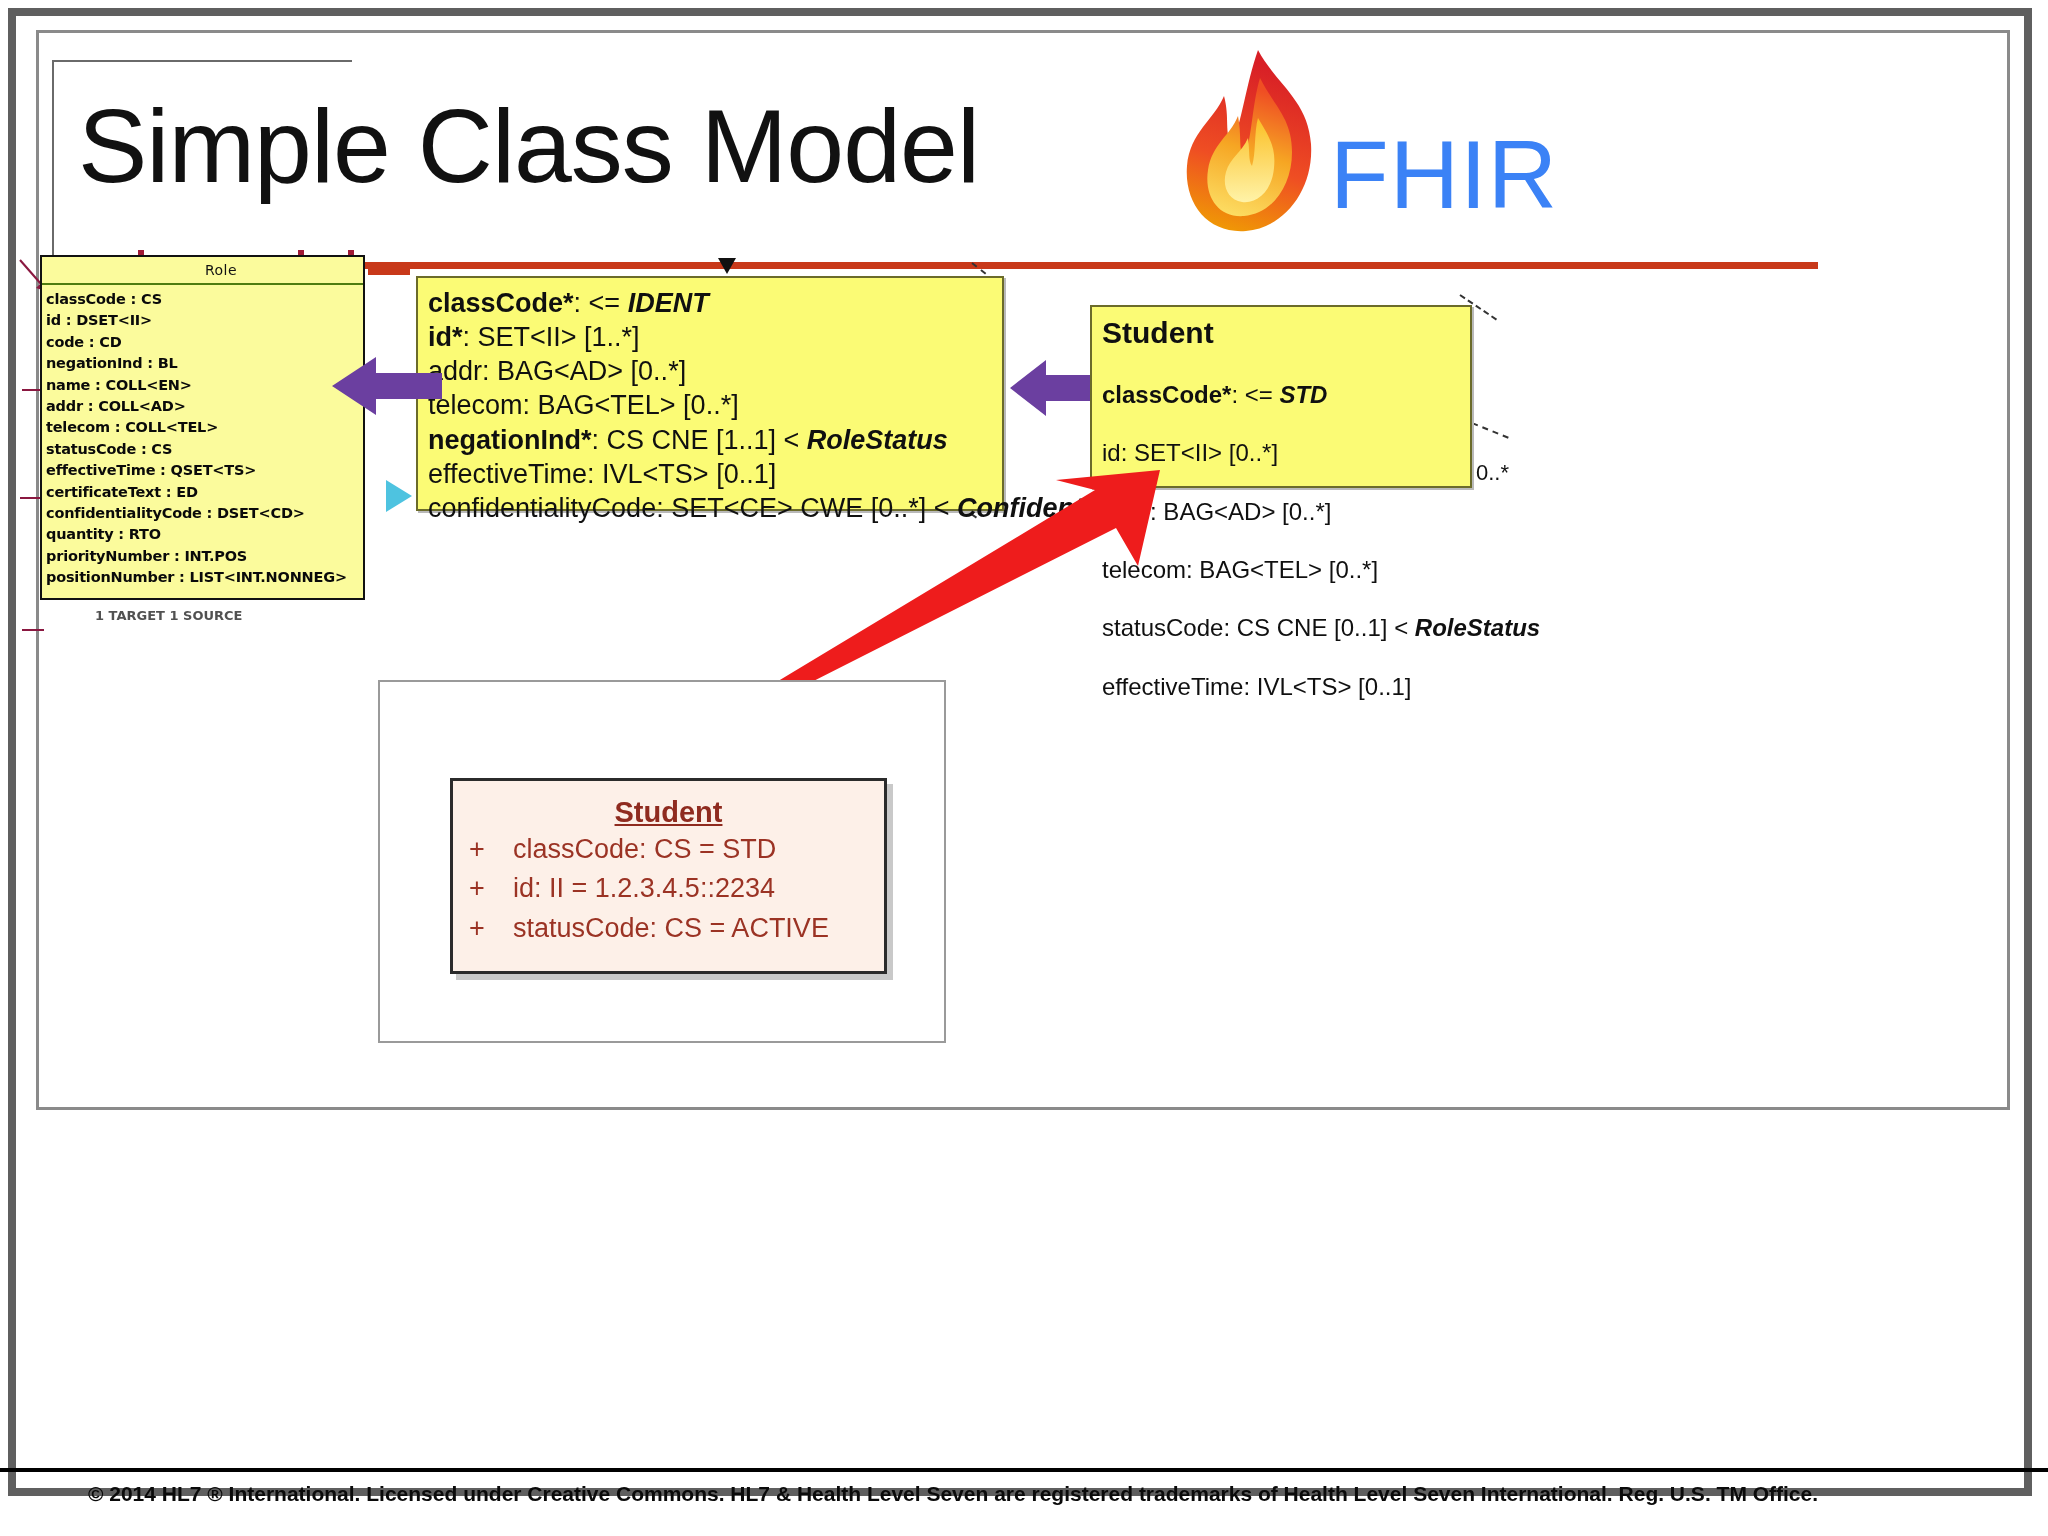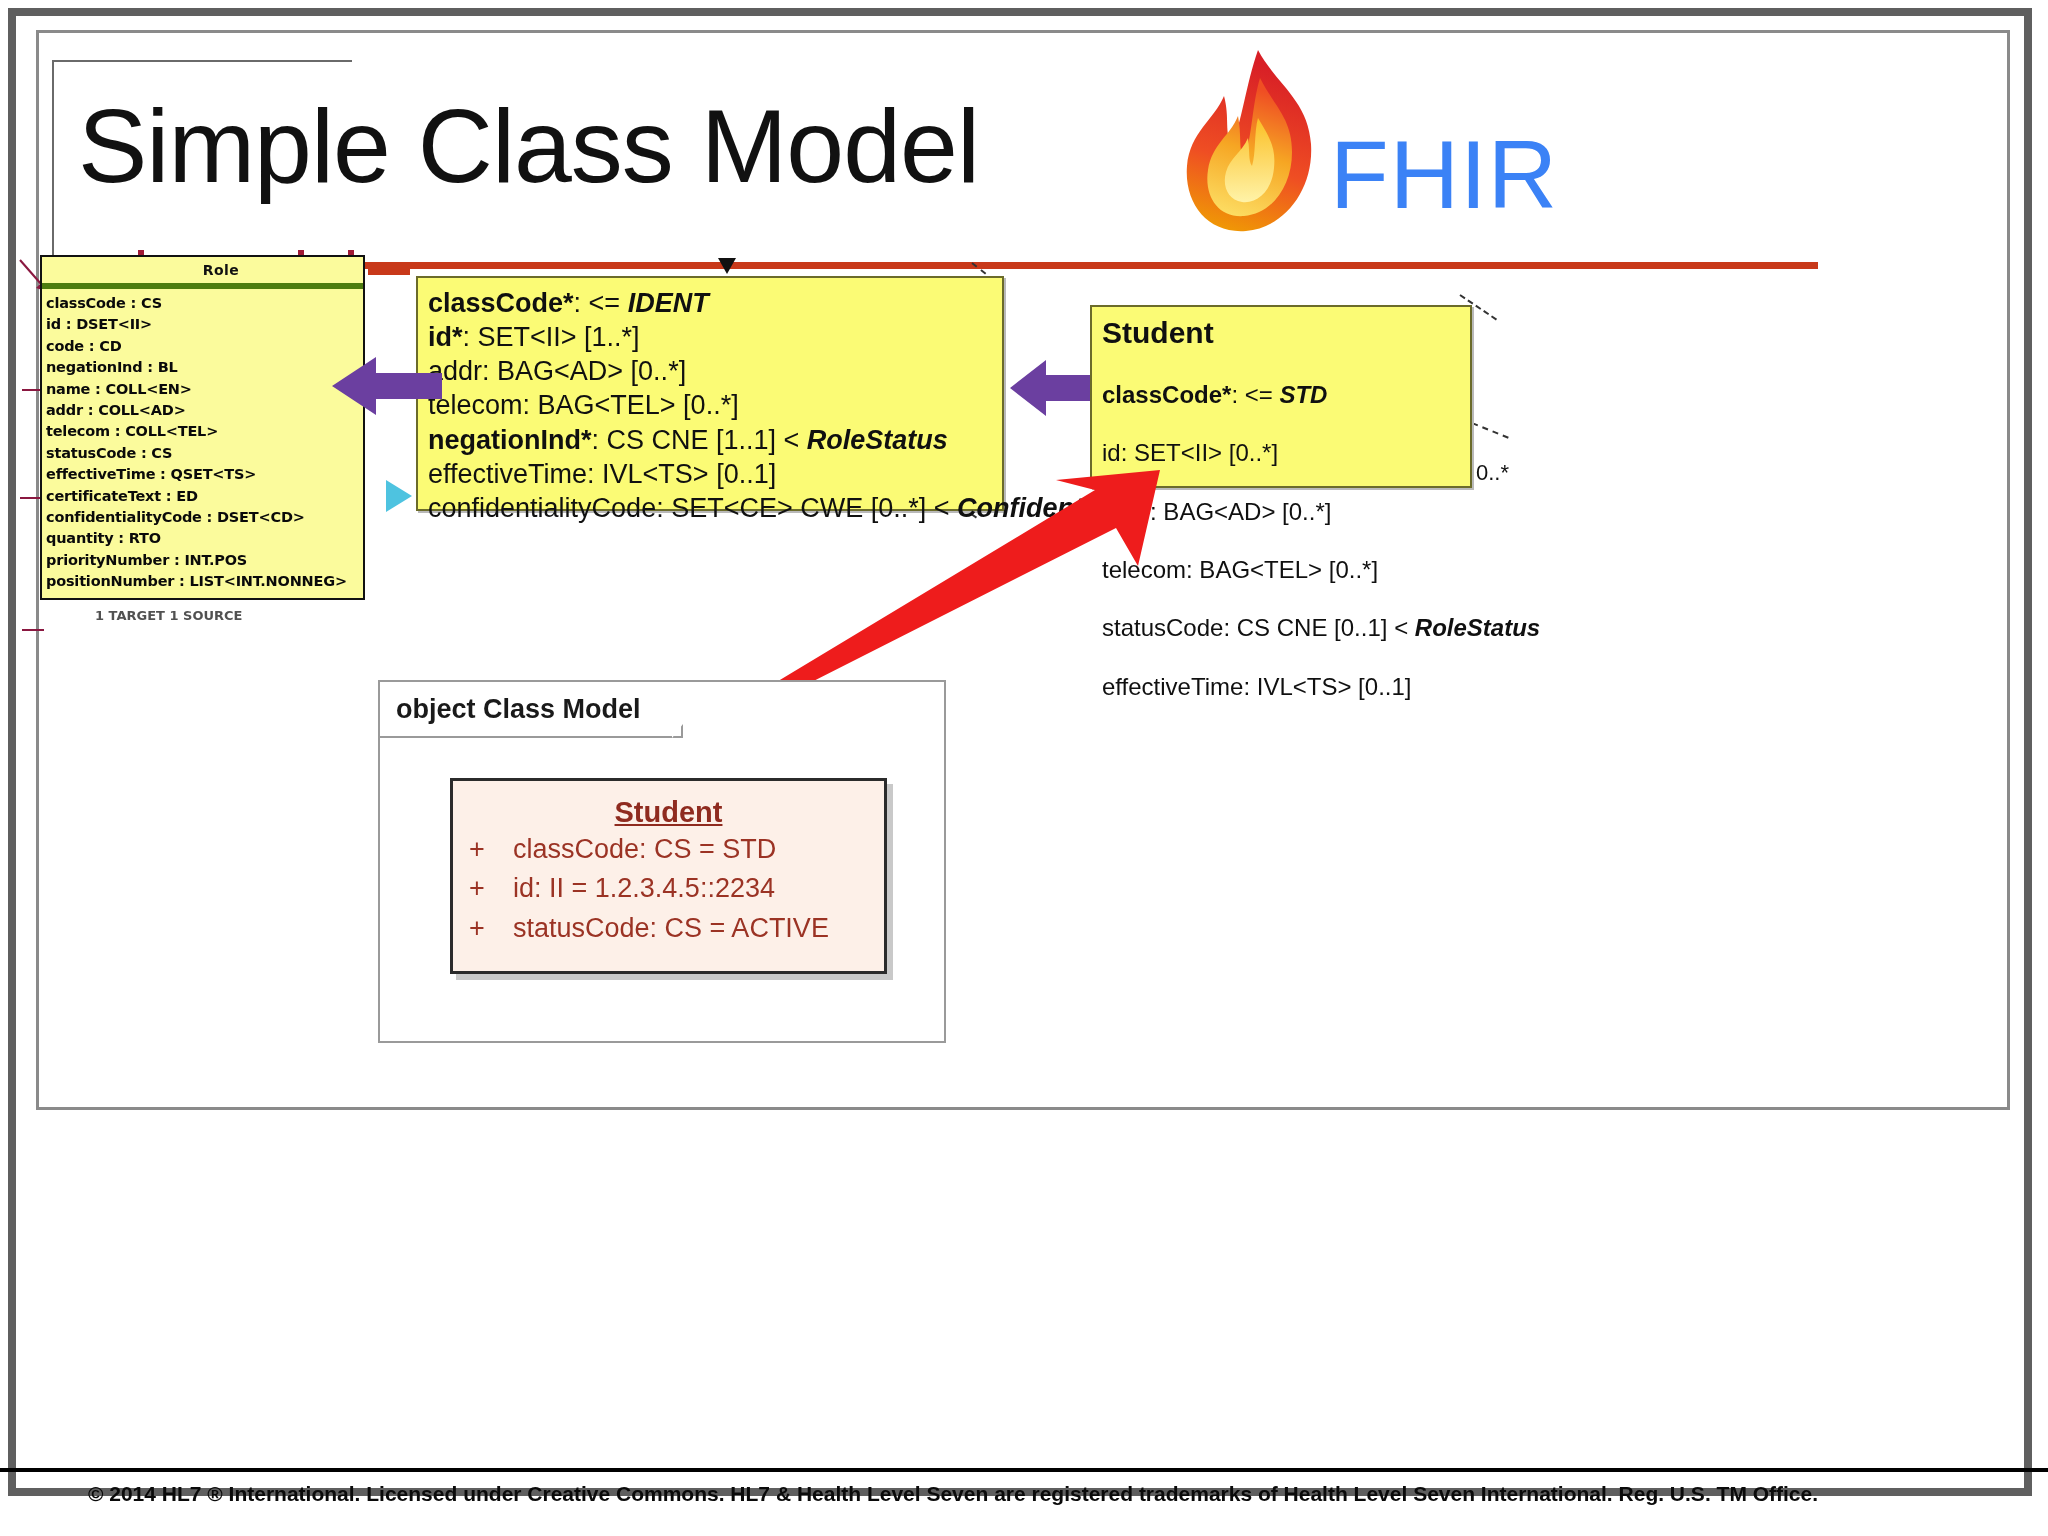--- a/index.html
+++ b/index.html
@@ -95,23 +95,23 @@
     background: #fbfb9c;
     border: 2px solid #111111;
     box-sizing: border-box;
     font-family: "DejaVu Sans", sans-serif;
   }
   .role-title {
     height: 26px;
     line-height: 26px;
     text-align: center;
     font-size: 14px;
-    font-weight: 700;
+    font-weight: 400;
     color: #111;
-    border-bottom: 6px solid #4d7c0f;
+    border-bottom: 2px solid #4d7c0f;
     letter-spacing: 0.5px;
     padding-left: 37px;
   }
   .role-attrs {
     padding: 4px 0 0 4px;
   }
   .role-attrs div {
     font-size: 14.5px;
     line-height: 21.4px;
     color: #0a0a0a;
@@ -450,23 +450,20 @@
   </svg>
   <svg class="purple-arrow" style="left:1008px; top:358px; width:82px; height:60px;" viewBox="0 0 82 60" xmlns="http://www.w3.org/2000/svg">
     <path d="M82 17 L38 17 L38 2 L2 30 L38 58 L38 43 L82 43 Z" fill="#6b3fa0"></path>
   </svg>
 
   <svg class="red-arrow" viewBox="0 0 430 230" xmlns="http://www.w3.org/2000/svg">
     <path d="M20 222 L355 20 L316 10 L420 0 L398 96 L376 58 L40 228 Z" fill="#ee1c1c"></path>
   </svg>
 
   <div class="obj-frame">
-    <div class="obj-frame-tab">
-      <span class="obj-frame-label">object Class Model</span>
-    </div>
     <div class="obj-frame-tab-clip"></div>
 
     <div class="obj-box">
       <div class="obj-box-title">Student</div>
       <div class="obj-slot">
         <span class="plus">+</span>
         <span>classCode:  CS = STD</span>
       </div>
       <div class="obj-slot">
         <span class="plus">+</span>

